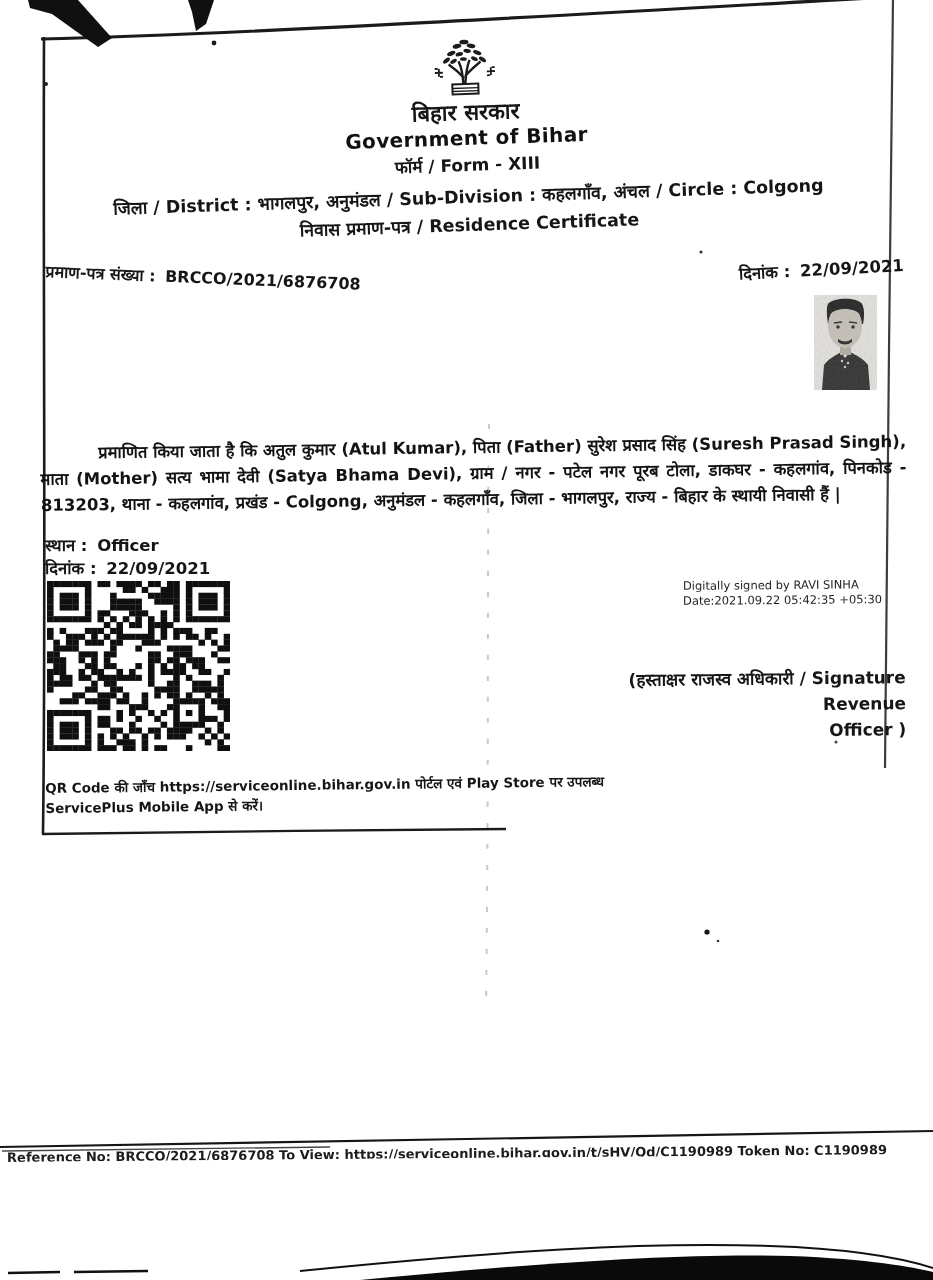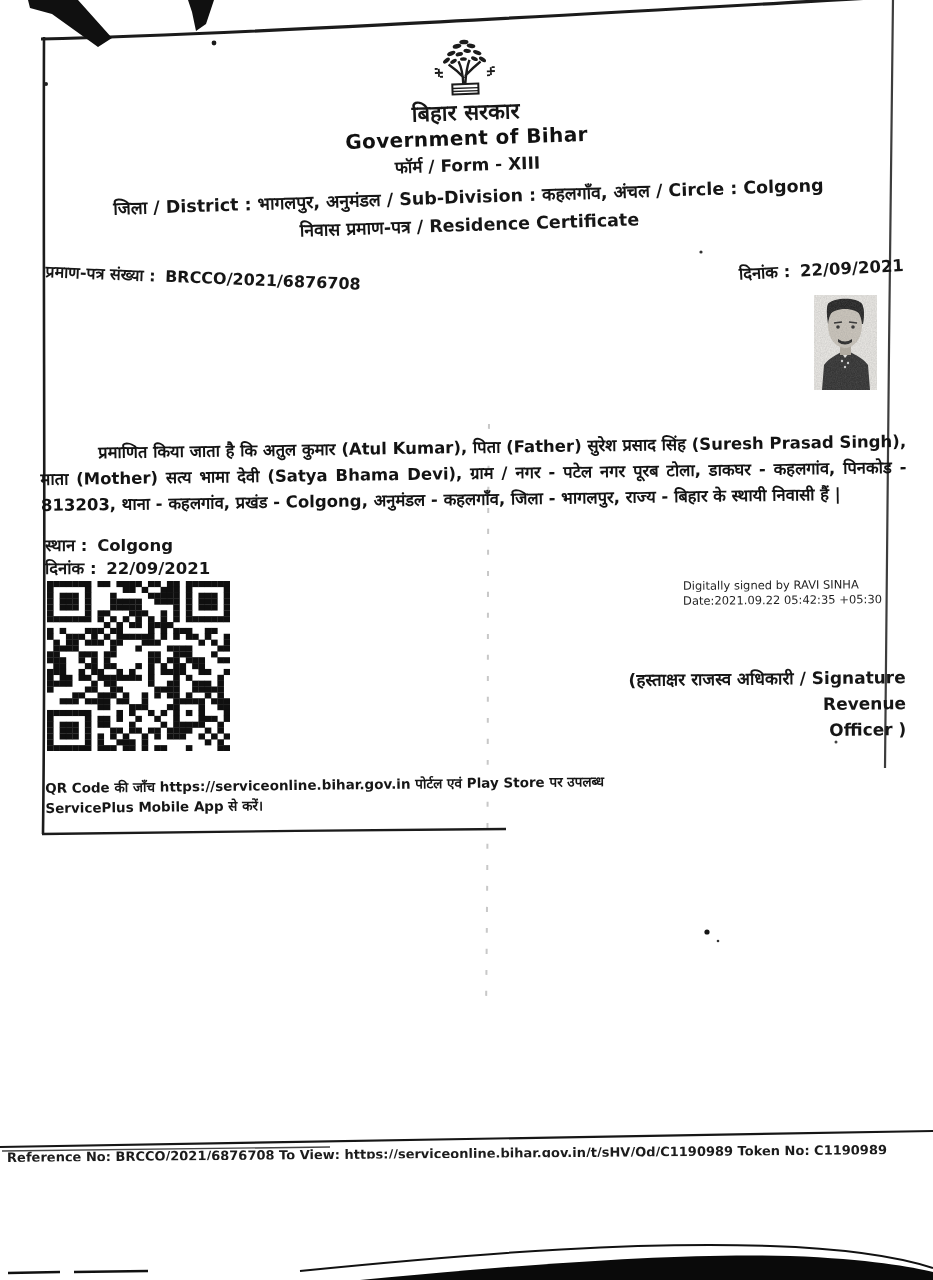--- a/index.html
+++ b/index.html
@@ -129,21 +129,21 @@
     <circle cx="28" cy="66" r="1.2" fill="#ddd"></circle>
       <circle cx="34" cy="68" r="1.2" fill="#ddd"></circle>
       <circle cx="31" cy="72" r="1.2" fill="#ddd"></circle>
     <rect x="0" y="0" width="63" height="95" filter="url(#grain)"></rect>
   </svg>
 
   <div class="abs para">प्रमाणित किया जाता है कि अतुल कुमार (Atul Kumar), पिता (Father) सुरेश प्रसाद सिंह (Suresh Prasad Singh), माता (Mother) सत्य भामा देवी (Satya Bhama Devi), ग्राम / नगर - पटेल नगर पूरब टोला, डाकघर - कहलगांव, पिनकोड - 813203, थाना - कहलगांव, प्रखंड - Colgong, अनुमंडल - कहलगाँव, जिला - भागलपुर, राज्य - बिहार के स्थायी निवासी हैं |</div>
 
   <div class="abs place">
     <span class="lbl">स्थान :</span>
-    <span>Colgong</span>
+    <span>Officer</span>
   </div>
   <div class="abs date-body">
     <span class="lbl">दिनांक :</span>
     <span>22/09/2021</span>
   </div>
 
   <div class="abs qr">
     <svg id="qr-svg" width="183" height="170" viewBox="0 0 174 174" preserveAspectRatio="none" aria-hidden="true">
         <rect x="0" y="0" width="6.25" height="6.25" fill="#0f0f0f"></rect>
         <rect x="6" y="0" width="6.25" height="6.25" fill="#0f0f0f"></rect>

